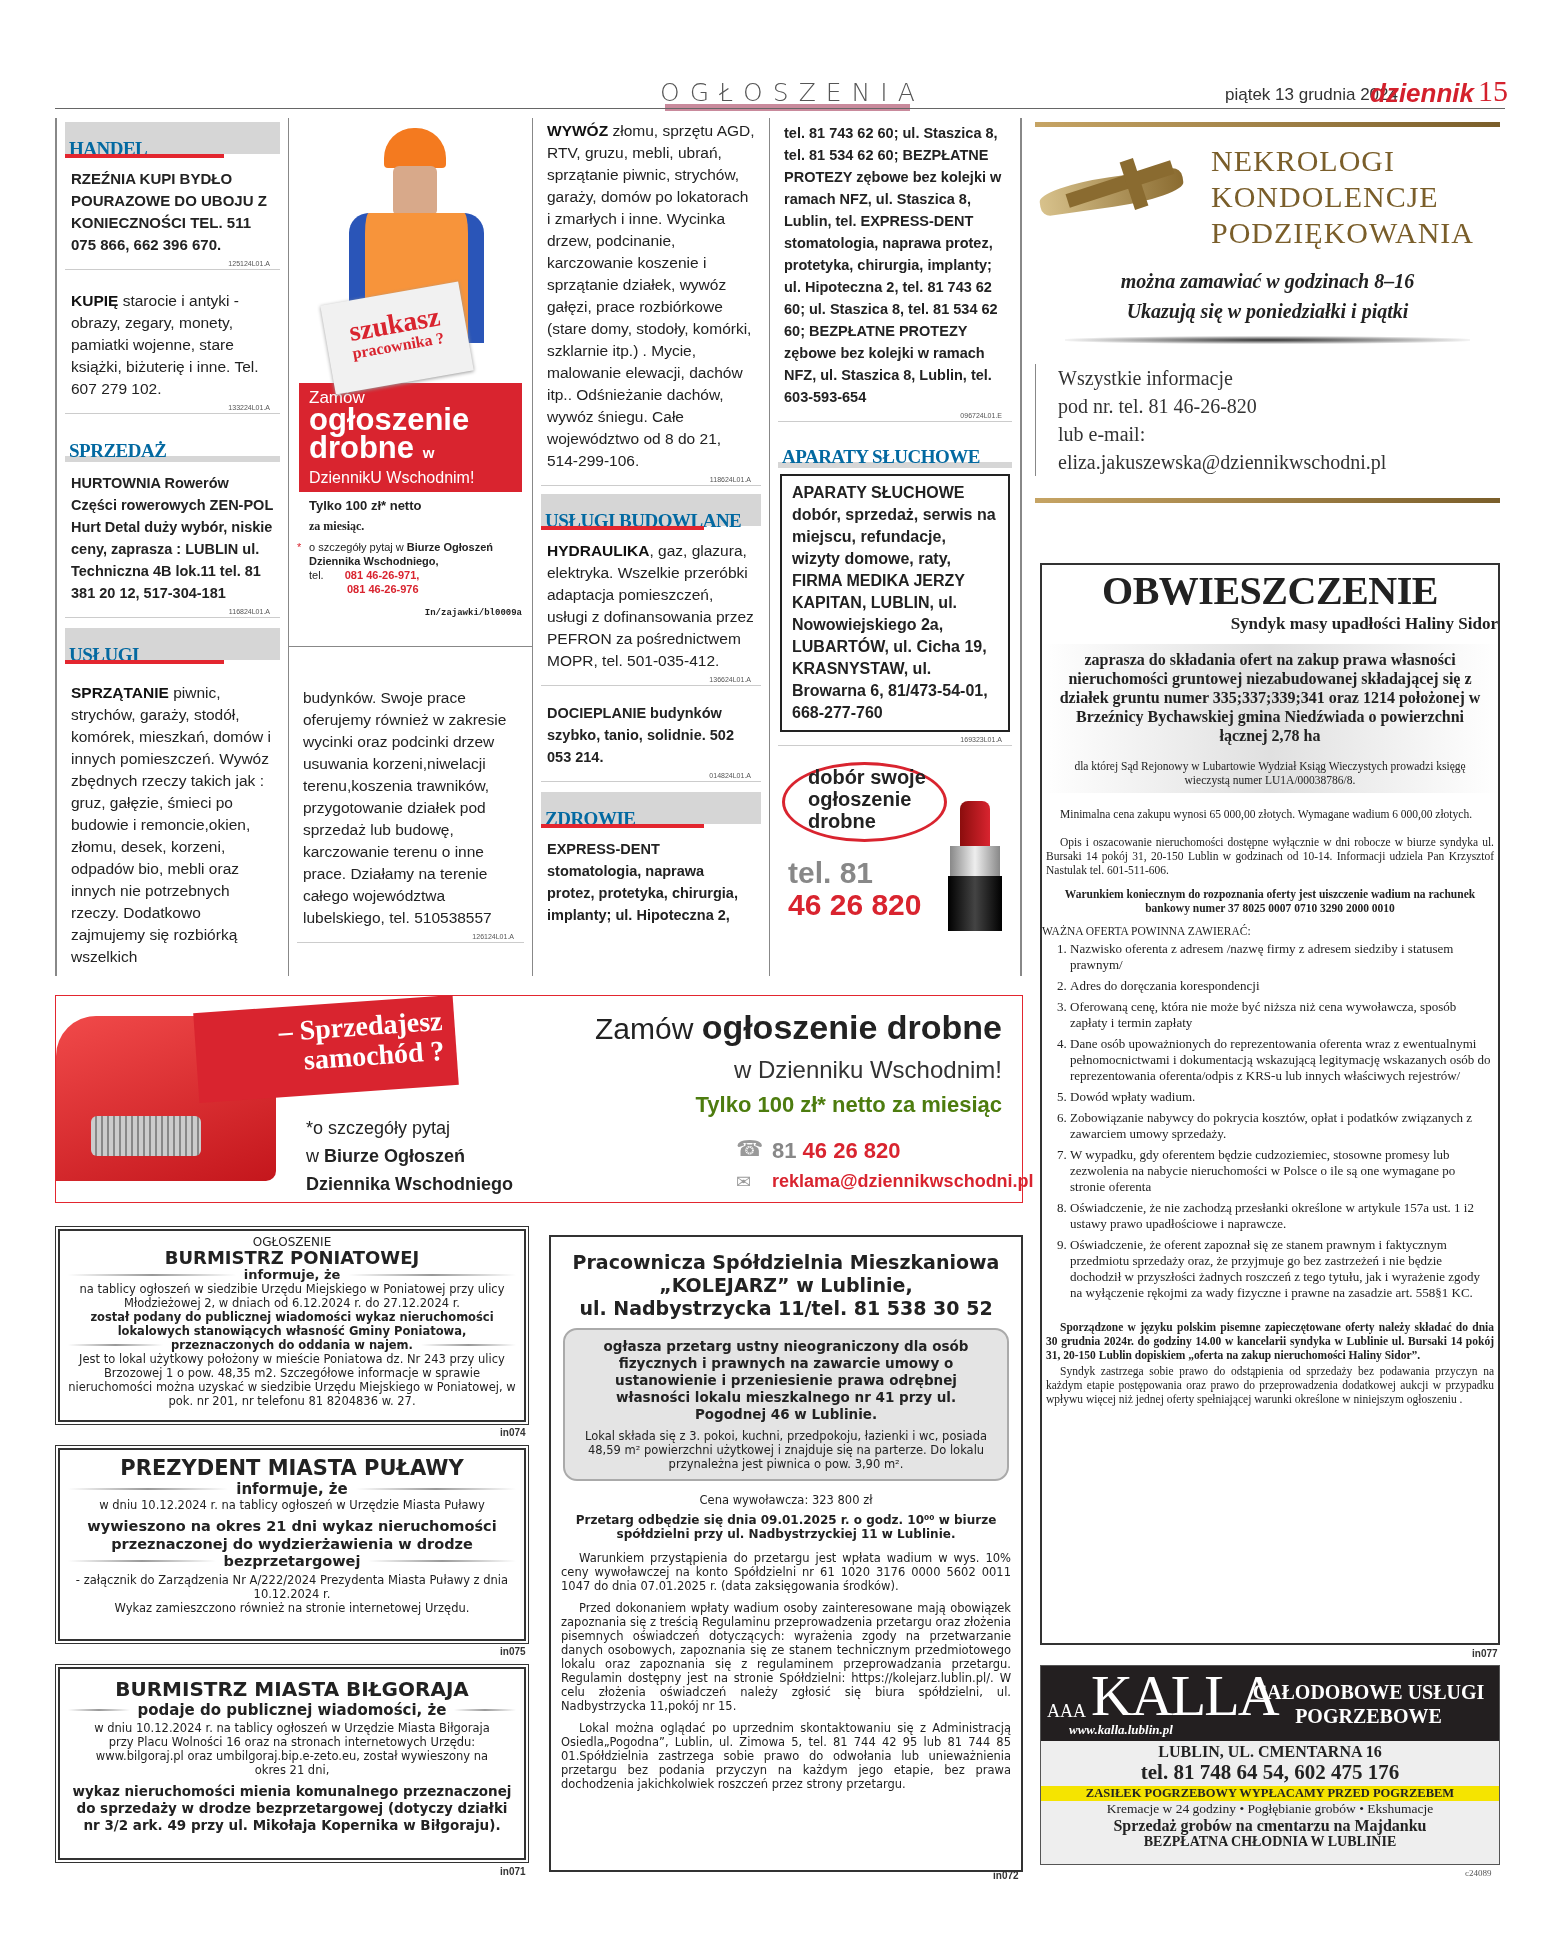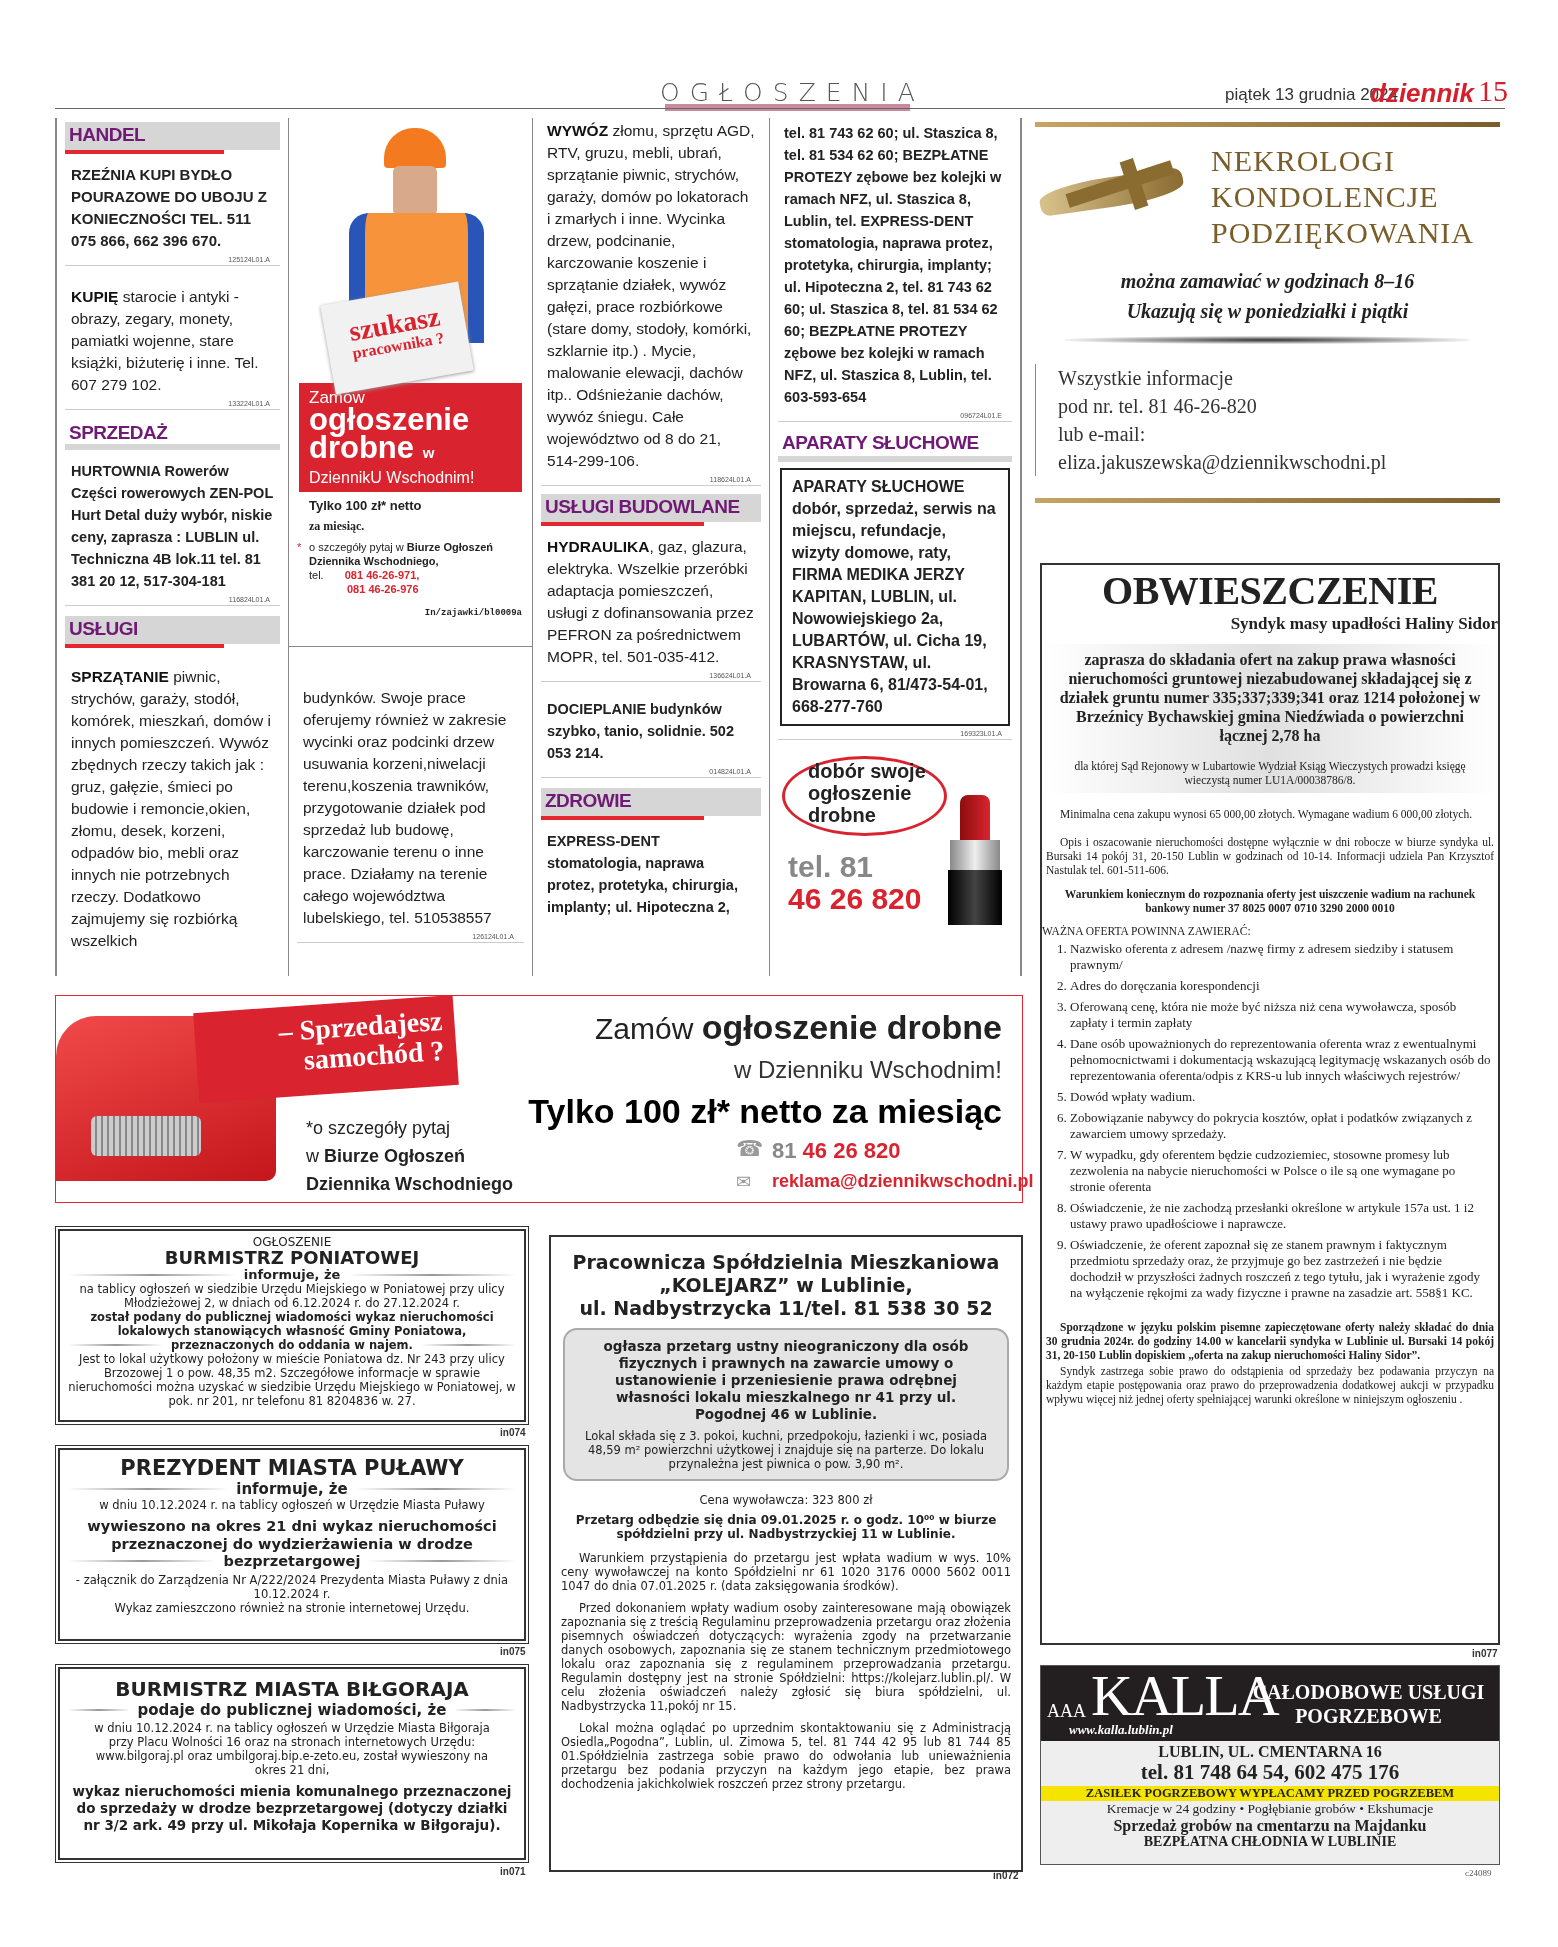--- a/index.html
+++ b/index.html
@@ -9,21 +9,21 @@
 .header-bar{left:665px;top:104px;width:245px;height:7px;background:#c98a9c}
 .header-rule{left:55px;top:108px;width:1450px;height:1px;background:#666}
 .header-date{left:1225px;top:85px;font-size:17px;color:#333;font-family:"Liberation Sans Narrow","Liberation Sans",sans-serif}
 .header-logo{left:1370px;top:78px;font-size:26px;font-weight:bold;color:#d4202c;font-style:italic}
 .header-page{left:1478px;top:74px;font-size:30px;color:#d4202c;font-family:"Liberation Serif",serif}
 .col{position:absolute;top:118px;height:858px}
 .col1{left:55px;width:234px;border-left:2px solid #888;border-right:1px solid #888}
 .col2{left:289px;width:244px;border-right:1px solid #888}
 .col3{left:533px;width:237px;border-right:1px solid #888}
 .col4{left:770px;width:252px;border-right:2px solid #888}
-.sechead{margin:4px 8px 0 8px;background:#d6d6d6;height:28px;position:relative;font-family:Liberation Sans, sans-serif;font-weight:bold;font-size:19px;padding:2px 4px;color:#701a75;letter-spacing:-0.5px;transform-origin:left}
+.sechead{margin:4px 8px 0 8px;background:#d6d6d6;height:28px;position:relative;font-family:Liberation Serif, serif;font-weight:bold;font-size:19px;padding:16px 4px;color:#0369a1;letter-spacing:-0.5px;transform-origin:left}
 .sechead::after{content:"";position:absolute;left:0;bottom:-4px;width:74%;height:4px;background:#e3262f}
 .sechead.noline::after{display:none}
 .ad{padding:10px 14px 4px 14px;font-size:15.5px;line-height:22px;color:#222}
 .ad b{color:#111}
 .adbold{font-weight:bold}
 .code{text-align:right;font-size:7px;color:#555;padding:0 10px 2px 0;border-bottom:1px solid #ccc;margin:0 8px}
 .promo-red{background:#d9242f;color:#fff;margin:0 10px;padding:6px 10px;line-height:1}
 .hearing{border:2px solid #222;margin:6px 10px 4px 10px;padding:6px 10px;font-weight:bold;font-size:16px;line-height:22px}
 .banner{left:55px;top:995px;width:968px;height:208px;border:1px solid #e3262f}
 .notice{position:absolute;border:2px solid #333;outline:1px solid #333;outline-offset:2px;text-align:center;font-family:"DejaVu Sans",sans-serif;color:#222}
@@ -131,21 +131,21 @@
     <div>– Sprzedajesz</div>
     <div>samochód ?</div>
   </div>
   <div class="abs" style="left:250px;top:118px;font-size:18px;line-height:28px;color:#222">
     <div>*o szczegóły pytaj</div>
     <div><span>w </span><b>Biurze Ogłoszeń</b></div>
     <div style="font-weight:bold">Dziennika Wschodniego</div>
   </div>
   <div class="abs" style="right:20px;top:12px;font-size:30px;color:#222"><span style="font-weight:300">Zamów </span><b style="font-size:34px">ogłoszenie drobne</b></div>
   <div class="abs" style="right:20px;top:60px;font-size:24px;color:#333;font-weight:300">w Dzienniku Wschodnim!</div>
-  <div class="abs" style="right:20px;top:96px;font-size:34px;font-weight:bold;color:#000000;font-family:'Liberation Sans Narrow','Liberation Sans',sans-serif">Tylko 100 zł* netto  za miesiąc</div>
+  <div class="abs" style="right:20px;top:96px;font-size:22px;font-weight:bold;color:#4d7c0f;font-family:'Liberation Sans Narrow','Liberation Sans',sans-serif">Tylko 100 zł* netto  za miesiąc</div>
   <div class="abs" style="left:680px;top:140px;font-size:22px;color:#999">☎</div>
   <div class="abs" style="left:716px;top:142px;font-size:22px;font-weight:bold"><span style="color:#888">81 </span><span style="color:#d9242f">46 26 820</span></div>
   <div class="abs" style="left:680px;top:175px;font-size:18px;color:#999">✉</div>
   <div class="abs" style="left:716px;top:175px;font-size:18px;font-weight:bold;color:#d9242f">reklama@dziennikwschodni.pl</div>
 </div>
 
 <div class="notice" style="left:58px;top:1229px;width:468px;height:193px;padding:4px 8px">
   <div style="font-size:12px">OGŁOSZENIE</div>
   <div style="font-size:18px;font-weight:bold;line-height:18px">BURMISTRZ PONIATOWEJ</div>
   <div class="sep" style="font-size:13px;font-weight:bold">

